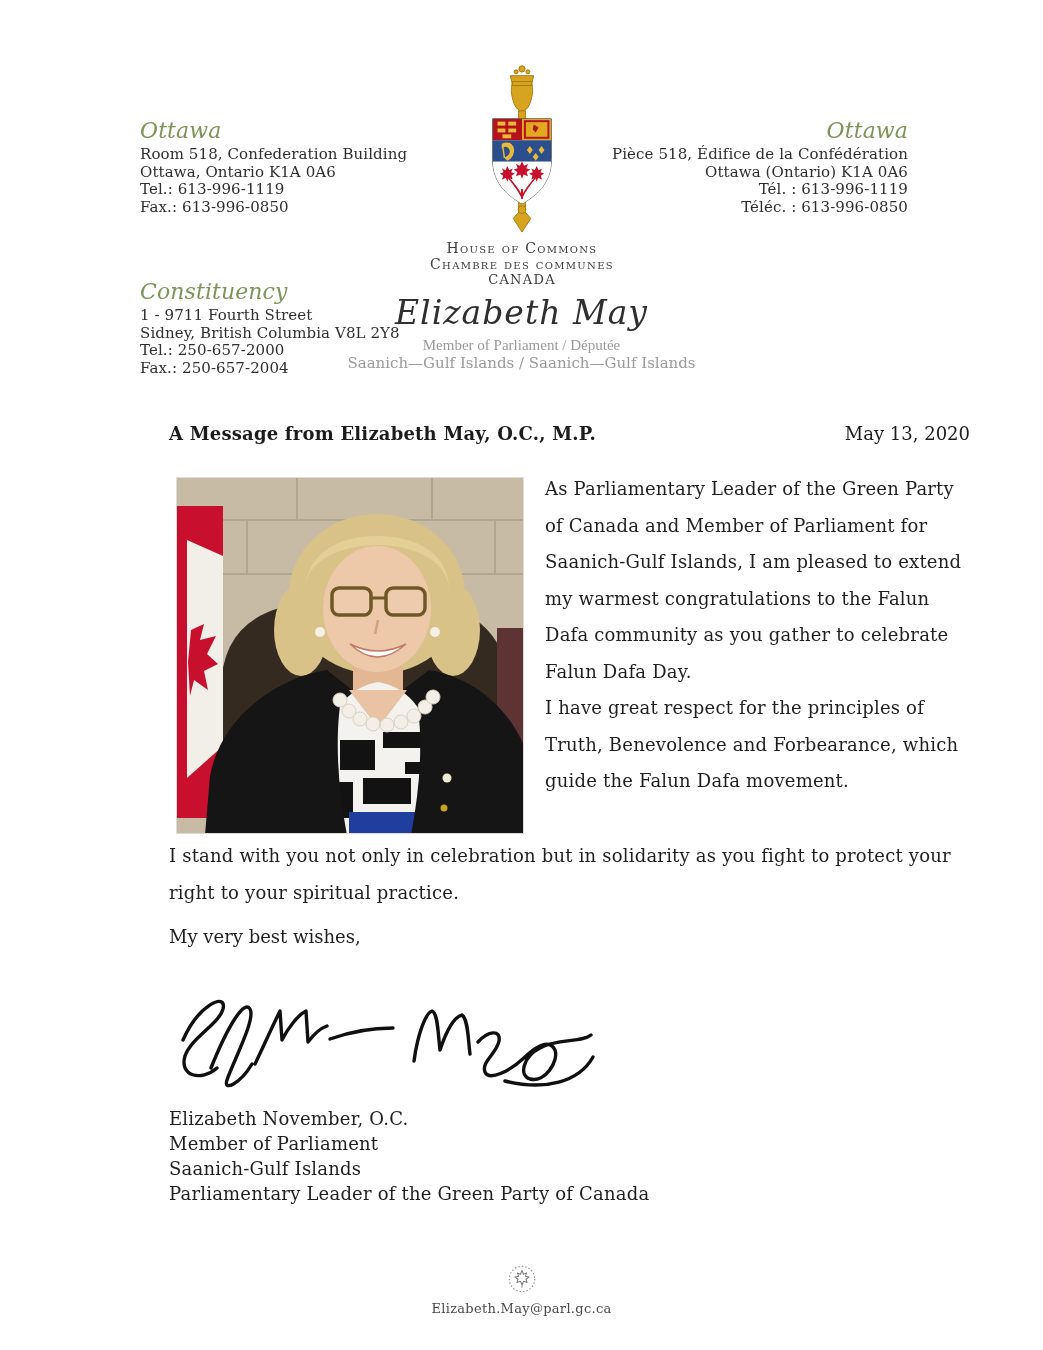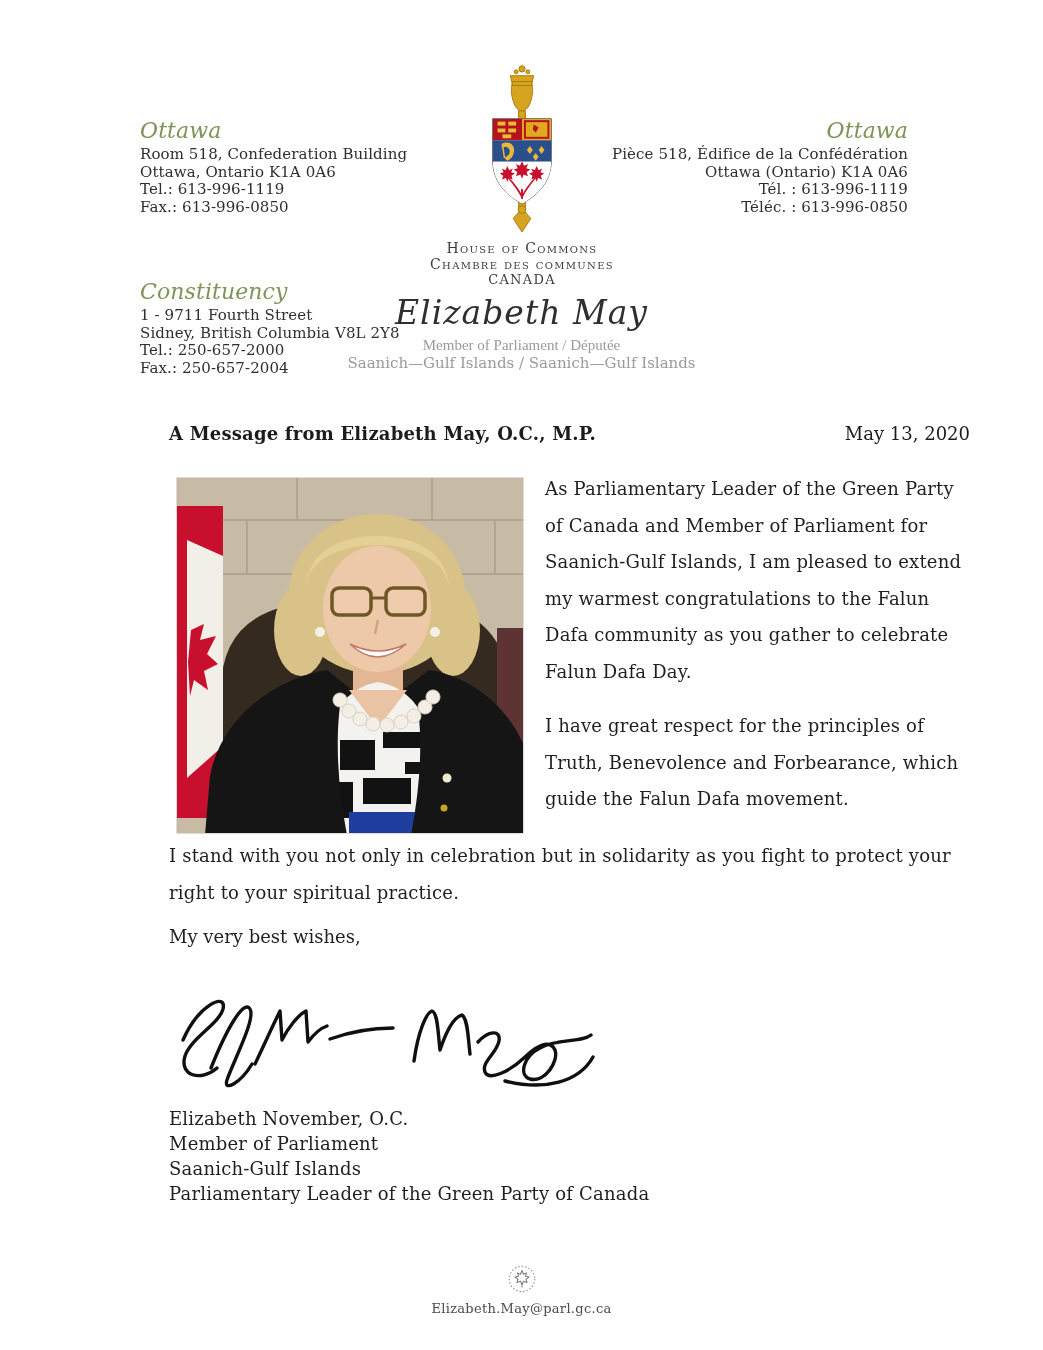--- a/index.html
+++ b/index.html
@@ -108,21 +108,21 @@
   .body-col {
     position: absolute;
     left: 500px;
     top: 471px;
     width: 432px;
     font-size: 18px;
     line-height: 36.5px;
     color: #1f1f1f;
     letter-spacing: 0.2px;
   }
-  .body-col p + p { margin-top: 18px; }
+  .body-col p + p { }
 
   .body-full {
     position: absolute;
     left: 124px;
     top: 838px;
     width: 806px;
     font-size: 18px;
     line-height: 36.5px;
     color: #1f1f1f;
     letter-spacing: 0.2px;

